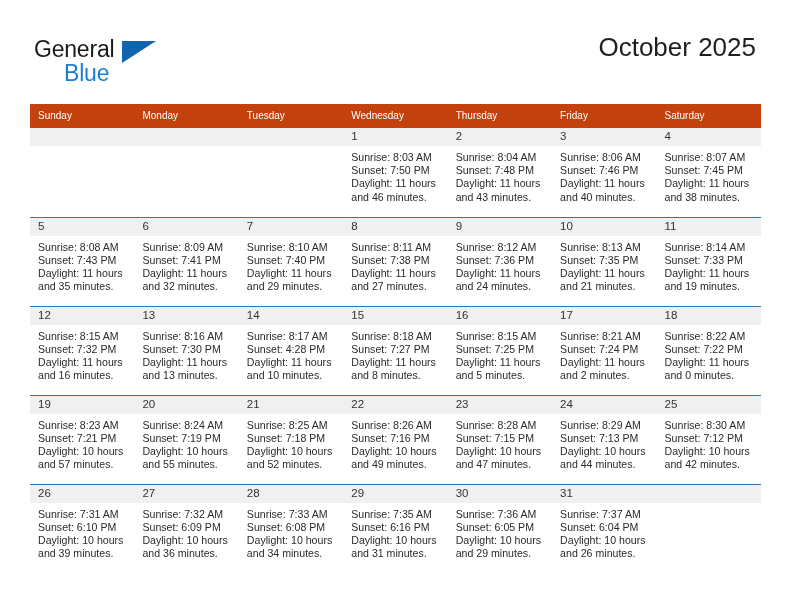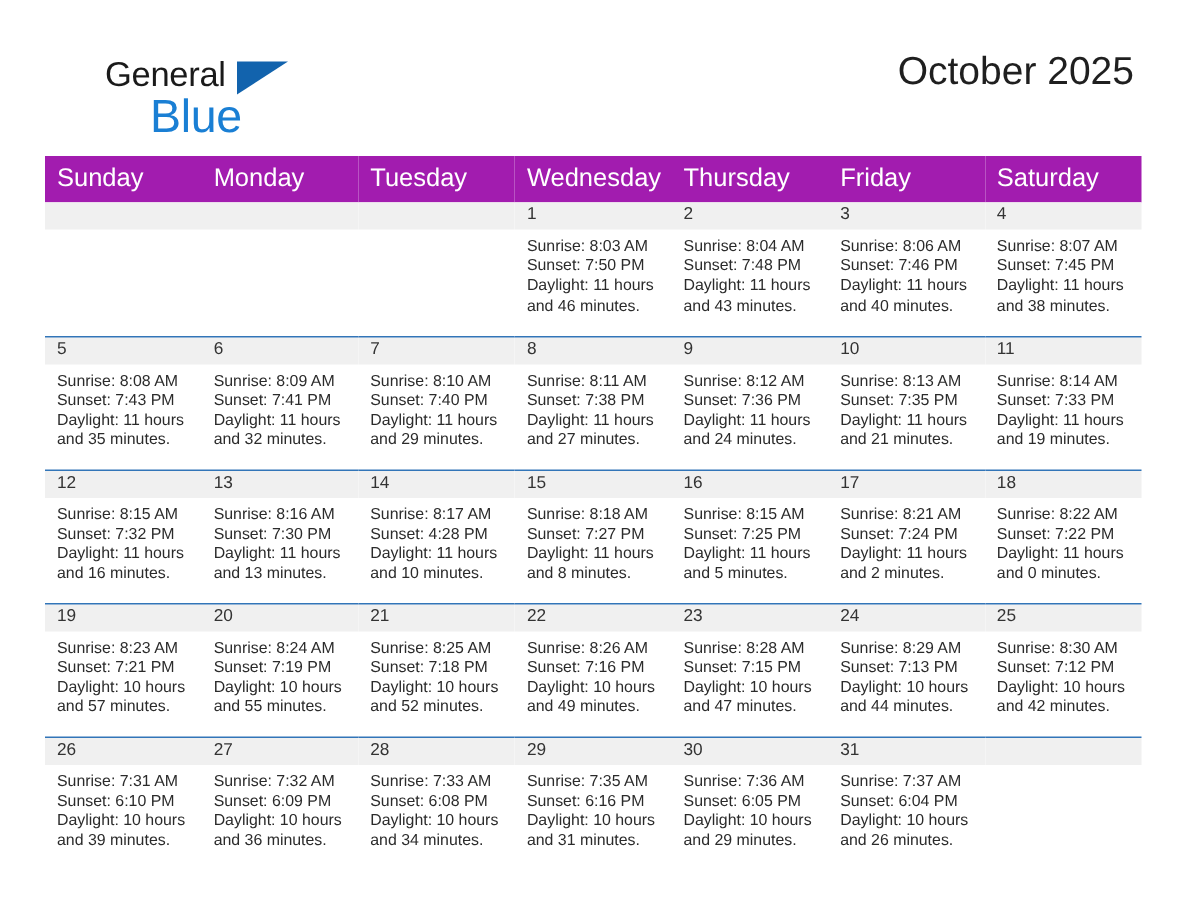--- a/index.html
+++ b/index.html
@@ -28,36 +28,35 @@
     top: 0;
     width: 792px;
     height: 100px;
   }
   .brand {
     position: absolute;
     left: 34px;
     top: 36px;
     width: 140px;
     height: 52px;
-    margin-left: 36px;
   }
   .brand-general {
     position: absolute;
     left: 0;
     top: 0;
     font-size: 23px;
     letter-spacing: -0.2px;
     color: #1a1a1a;
     font-family: "Liberation Sans", sans-serif;
   }
   .brand-blue {
     position: absolute;
     left: 30px;
     top: 24px;
-    font-size: 31px;
+    font-size: 23px;
     letter-spacing: -0.2px;
     color: #1a7fd4;
     font-family: "Liberation Sans", sans-serif;
   }
   .brand-triangle {
     position: absolute;
     left: 88px;
     top: 5px;
     width: 0;
     height: 0;
@@ -90,23 +89,23 @@
     position: absolute;
     left: 30px;
     top: 104px;
     width: 731px;
     border-collapse: collapse;
     table-layout: fixed;
   }
   .calendar col { width: 104.43px; }
 
   thead th {
-    background: #a21caf;
+    background: #c2410c;
     color: #ffffff;
-    font-size: 17px;
+    font-size: 10px;
     font-weight: normal;
     text-align: left;
     padding: 5px 0 6px 8px;
     height: 13px;
     border: none;
   }
 
   tbody tr {
     height: 89px;
   }

